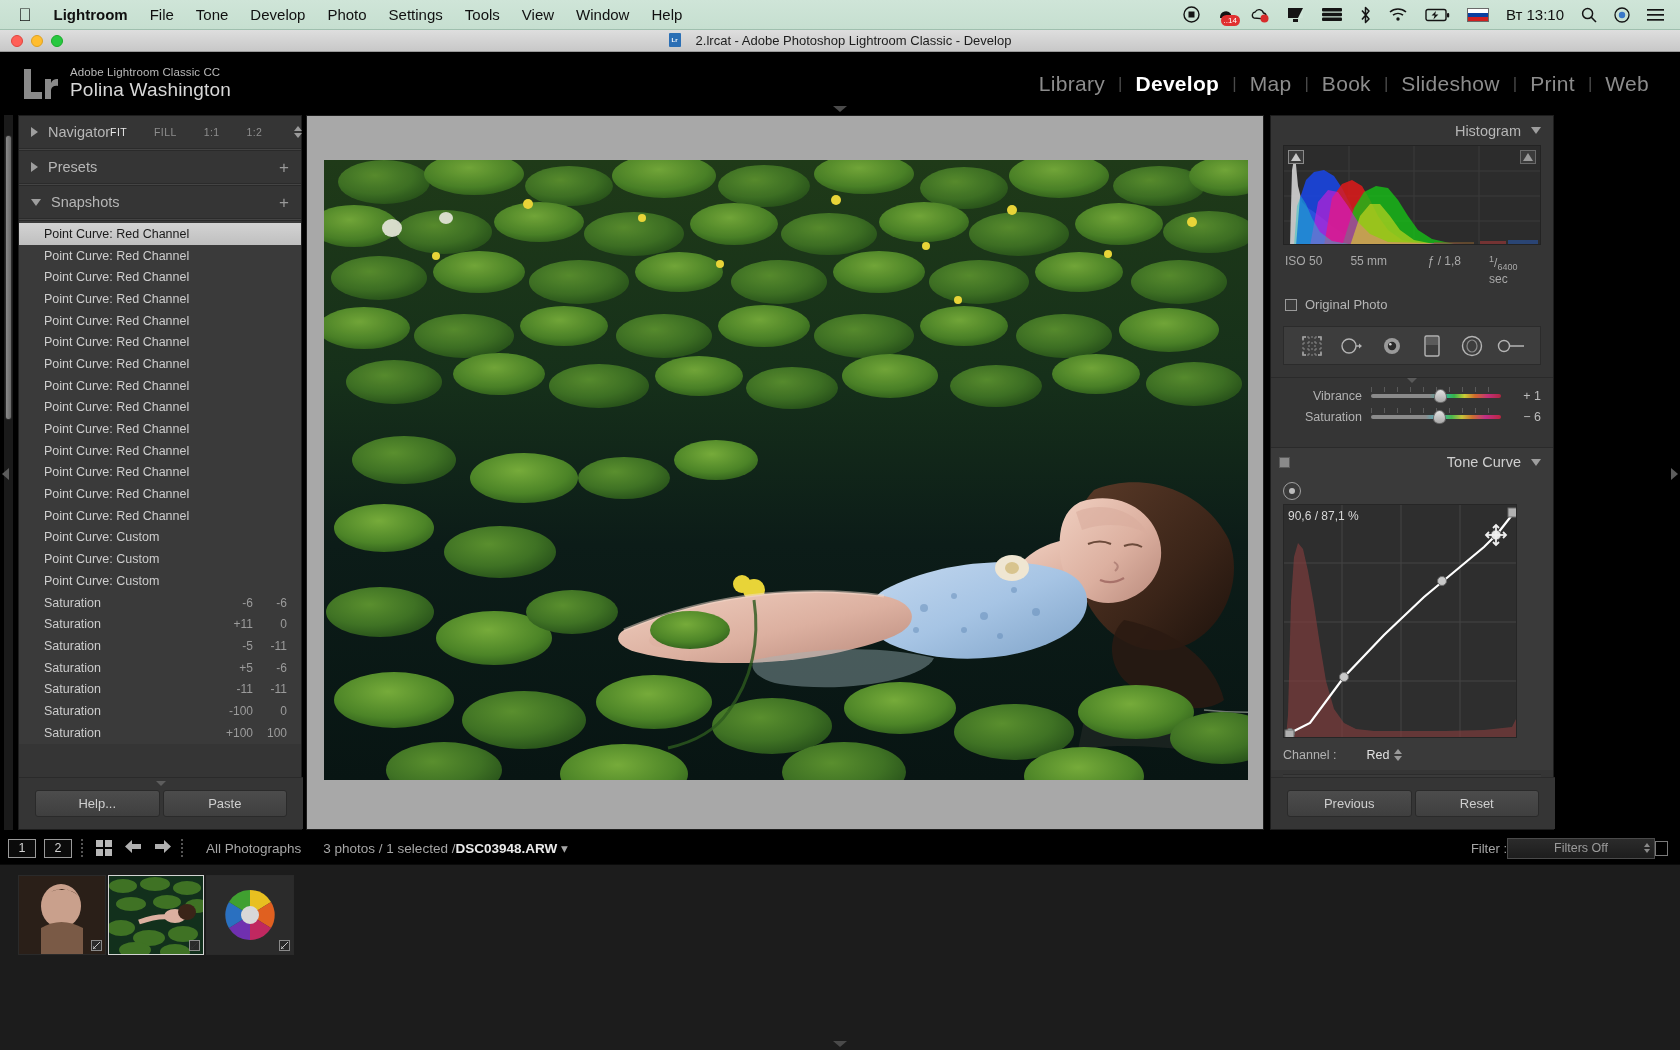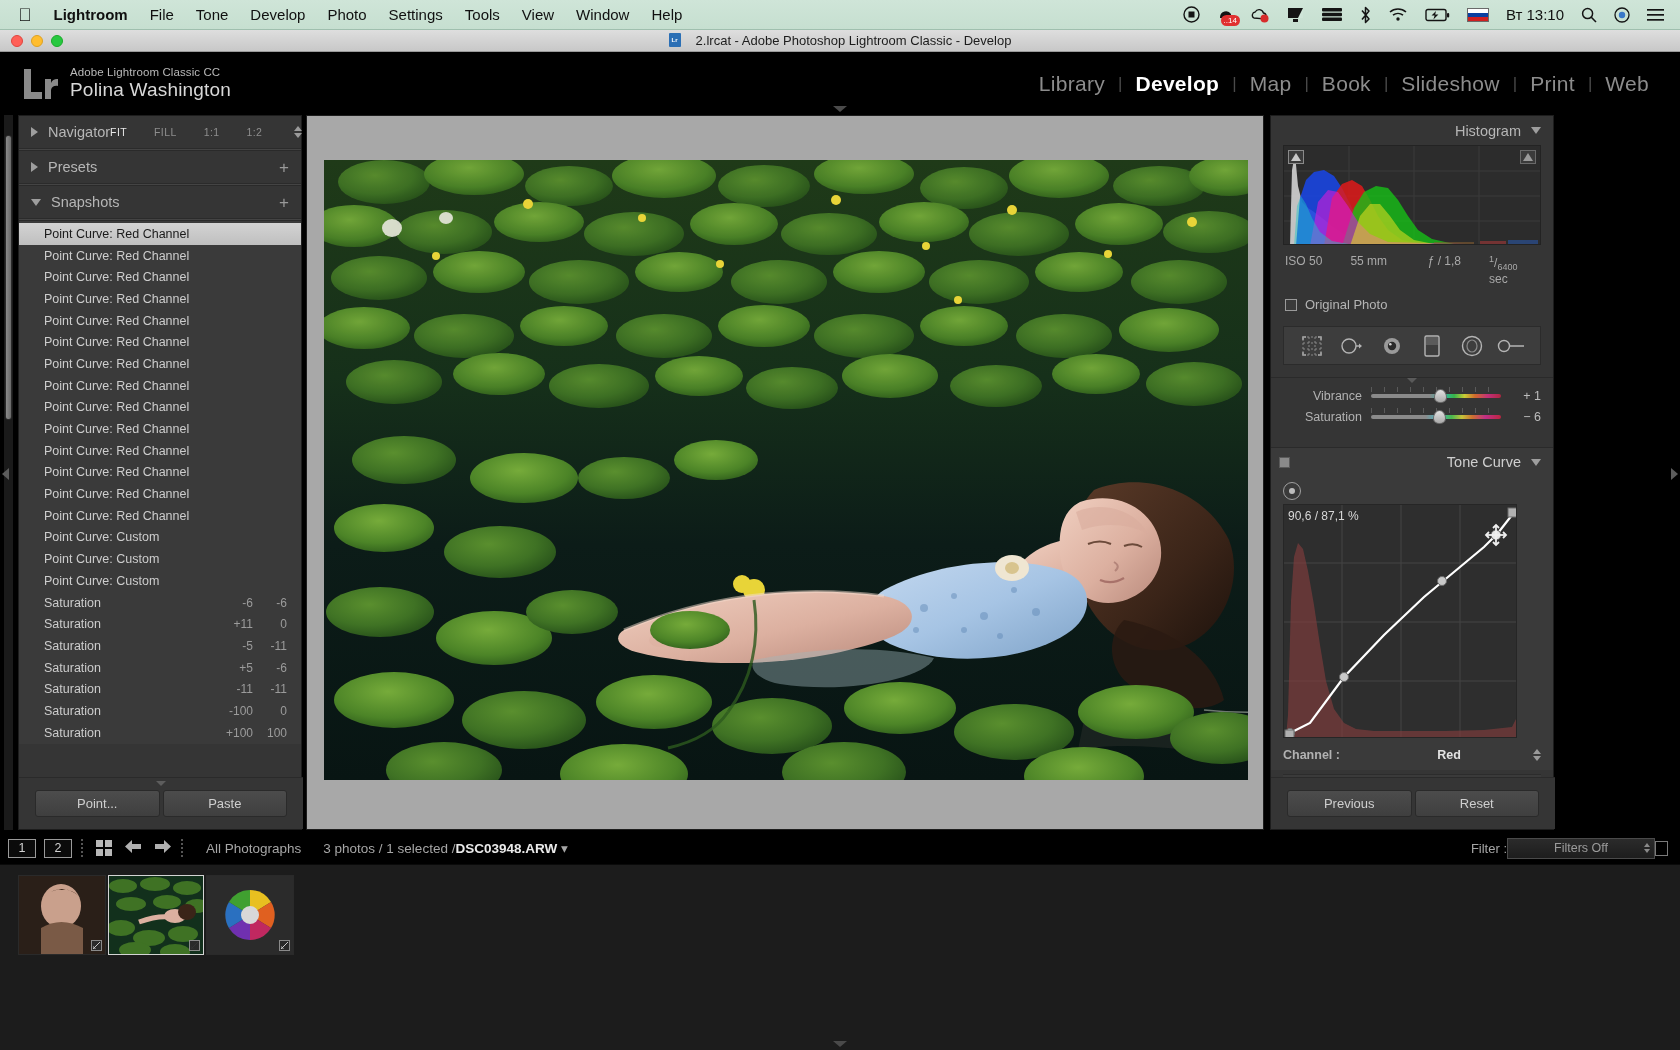--- a/index.html
+++ b/index.html
@@ -195,21 +195,21 @@
   .tc-hdr .chev { margin-left:10px; width:0;height:0;
     border-left:5px solid transparent;border-right:5px solid transparent;border-top:7px solid #9e9e9e;}
 
   .tc-body { background:#3a3a3a; padding:6px 12px 0 12px; }
   .targeted { width:18px; height:18px; border-radius:50%; border:1px solid #a0a0a0;
     display:flex; align-items:center; justify-content:center; margin-bottom:4px;}
   .targeted i { width:6px;height:6px;border-radius:50%;background:#bdbdbd;display:block;}
   .curvebox { position:relative; width:234px; height:234px; background:#2e2e2e; border:1px solid #262626; overflow:hidden;}
   .readout { position:absolute; left:4px; top:4px; font-size:12px; color:#d8d8d8; z-index:6; }
 
-  .chanrow { display:flex; align-items:center; justify-content:space-between; height:30px; margin-top:2px;font-weight:bold; }
+  .chanrow { display:flex; align-items:center; justify-content:flex-start; height:30px; margin-top:2px; }
   .chanrow .lbl { font-size:12.5px; color:#b2b2b2; }
   .chanrow .val { font-size:12.5px; color:#e2e2e2; margin-left:10px;padding-left:20px; }
   .updown { margin-left:5px; display:flex; flex-direction:column; gap:2px; }
   .updown i { width:0;height:0;border-left:4px solid transparent;border-right:4px solid transparent;}
   .updown .u{border-bottom:5px solid #9a9a9a}.updown .d{border-top:5px solid #9a9a9a}
 
   .pcrow { margin:4px 12px 0 12px; height:30px; background:#3a3a3a; border-top:1px solid #2c2c2c;
     display:flex; align-items:center; justify-content:center; }
   .pcrow .lbl{font-size:12.5px;color:#b2b2b2;}
   .pcrow .val{font-size:12.5px;color:#e8e8e8;margin-left:9px;font-weight:500;}
@@ -555,21 +555,21 @@
           <div class="hrow">
             <span class="nm">Saturation</span>
             <span class="v1">+100</span>
             <span class="v2">100</span>
           </div>
         </div>
 
       <div class="lp-fade"></div>
       <div class="lp-bottom">
         <div class="tri-up"></div>
-        <div class="btn">Point...</div>
+        <div class="btn">Help...</div>
         <div class="btn">Paste</div>
       </div>
     </div>
 
     <div class="collapse-l">
         <span class="ar"></span>
       </div>
     <div class="center">
       <div class="photo-wrap">
         <svg width="924" height="620" viewBox="0 0 924 620">

